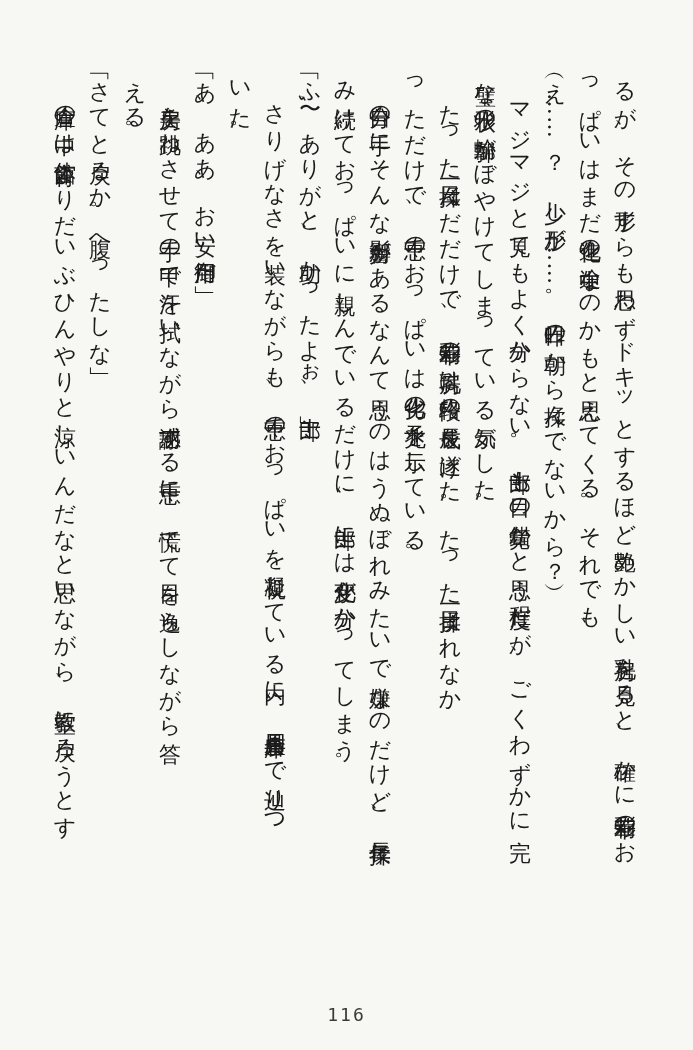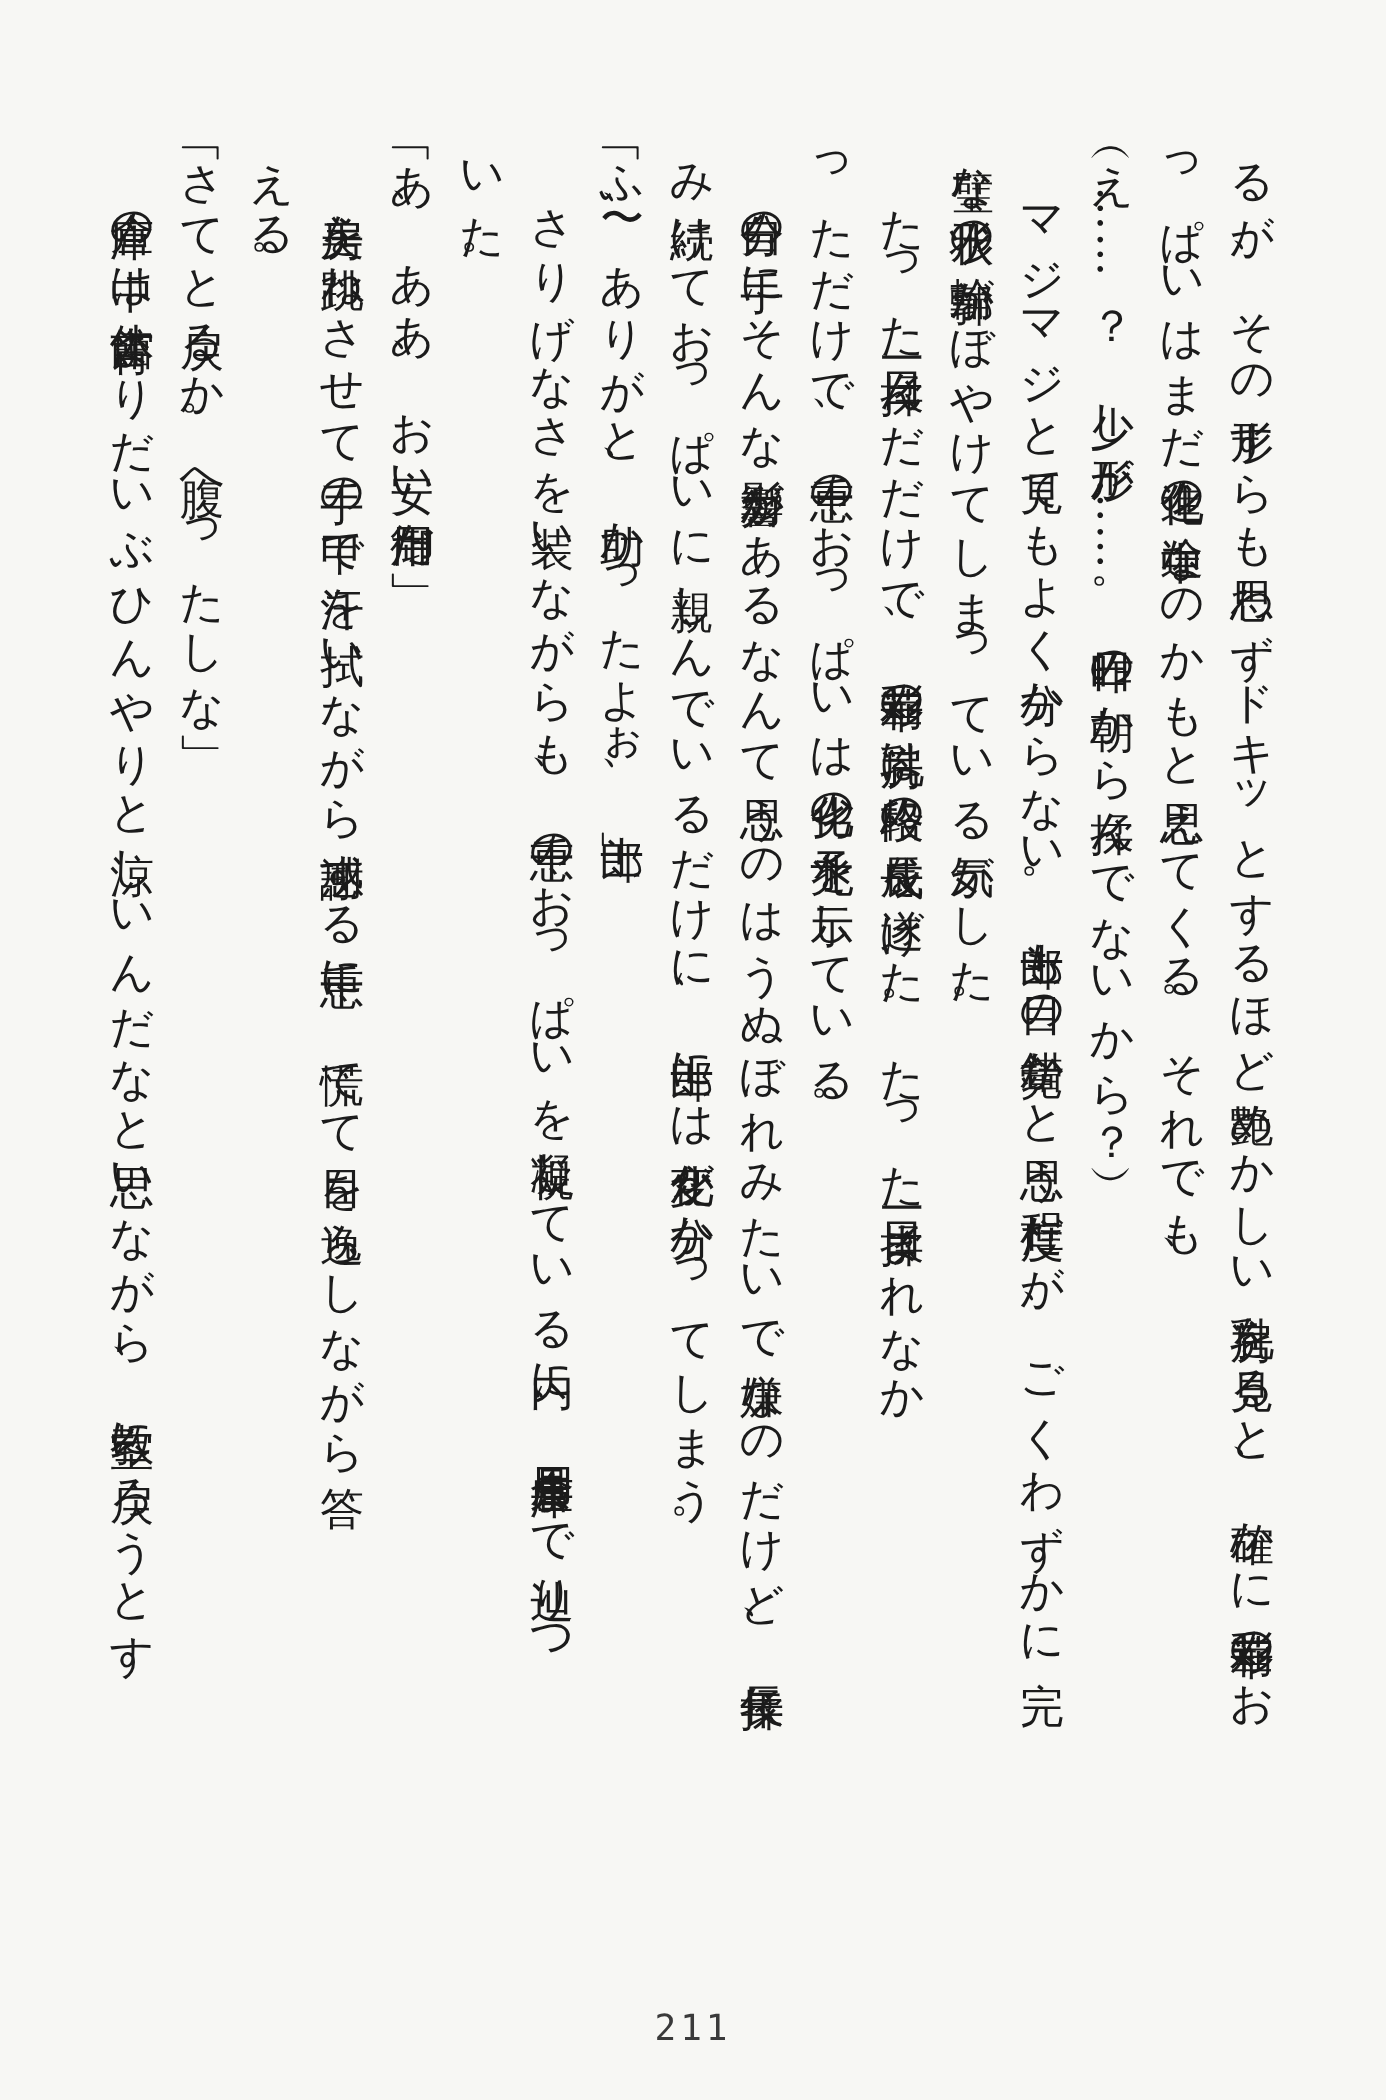--- a/index.html
+++ b/index.html
@@ -57,14 +57,14 @@
     <p class="line">み続けておっぱいに親しんでいるだけに、士郎には変化が分かってしまう。</p>
     <p class="line">「ふ〜、ありがと、助かったよぉ、士郎」</p>
     <p class="line">　さりげなさを装いながらも、千恵のおっぱいを凝視している内に、用具倉庫まで辿りつ</p>
     <p class="line">いた。</p>
     <p class="line">「あ、ああ、お安い御用だ」</p>
     <p class="line">　美房を跳ねさせて手の甲で汗を拭いながら感謝する千恵に、慌てて目を逸らしながら答</p>
     <p class="line">える。</p>
     <p class="line">「さてと戻るか。腹へったしな」</p>
     <p class="line">　倉庫の中は体育館よりだいぶひんやりと涼しいんだなと思いながら、教室に戻ろうとす</p>
   </div>
-  <div class="page-number">211</div>
+  <div class="page-number">116</div>
 </div>
 
 </body></html>

